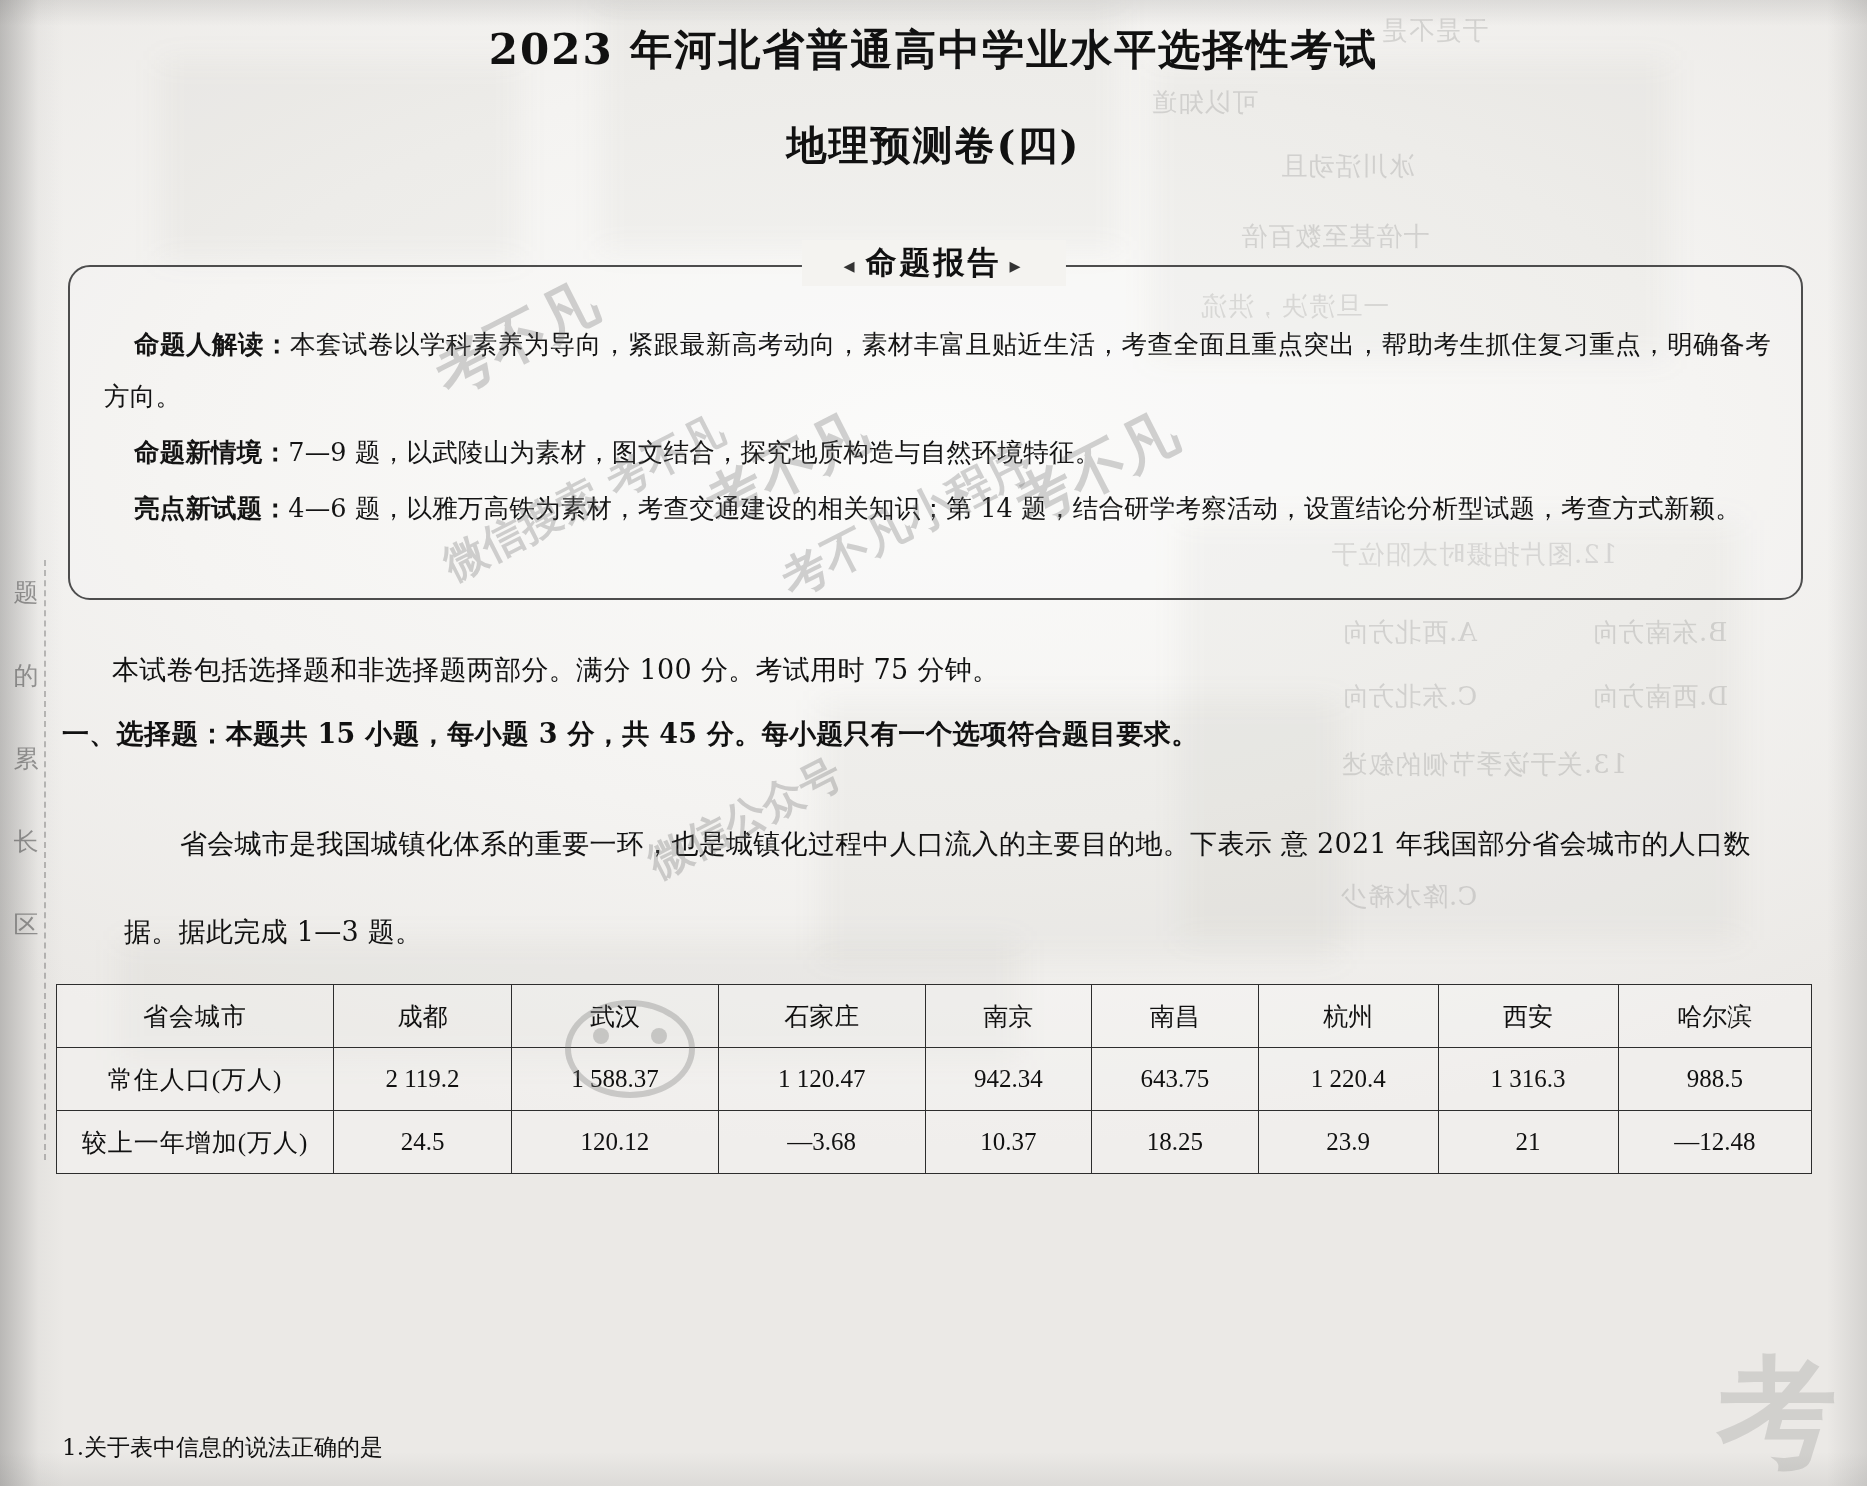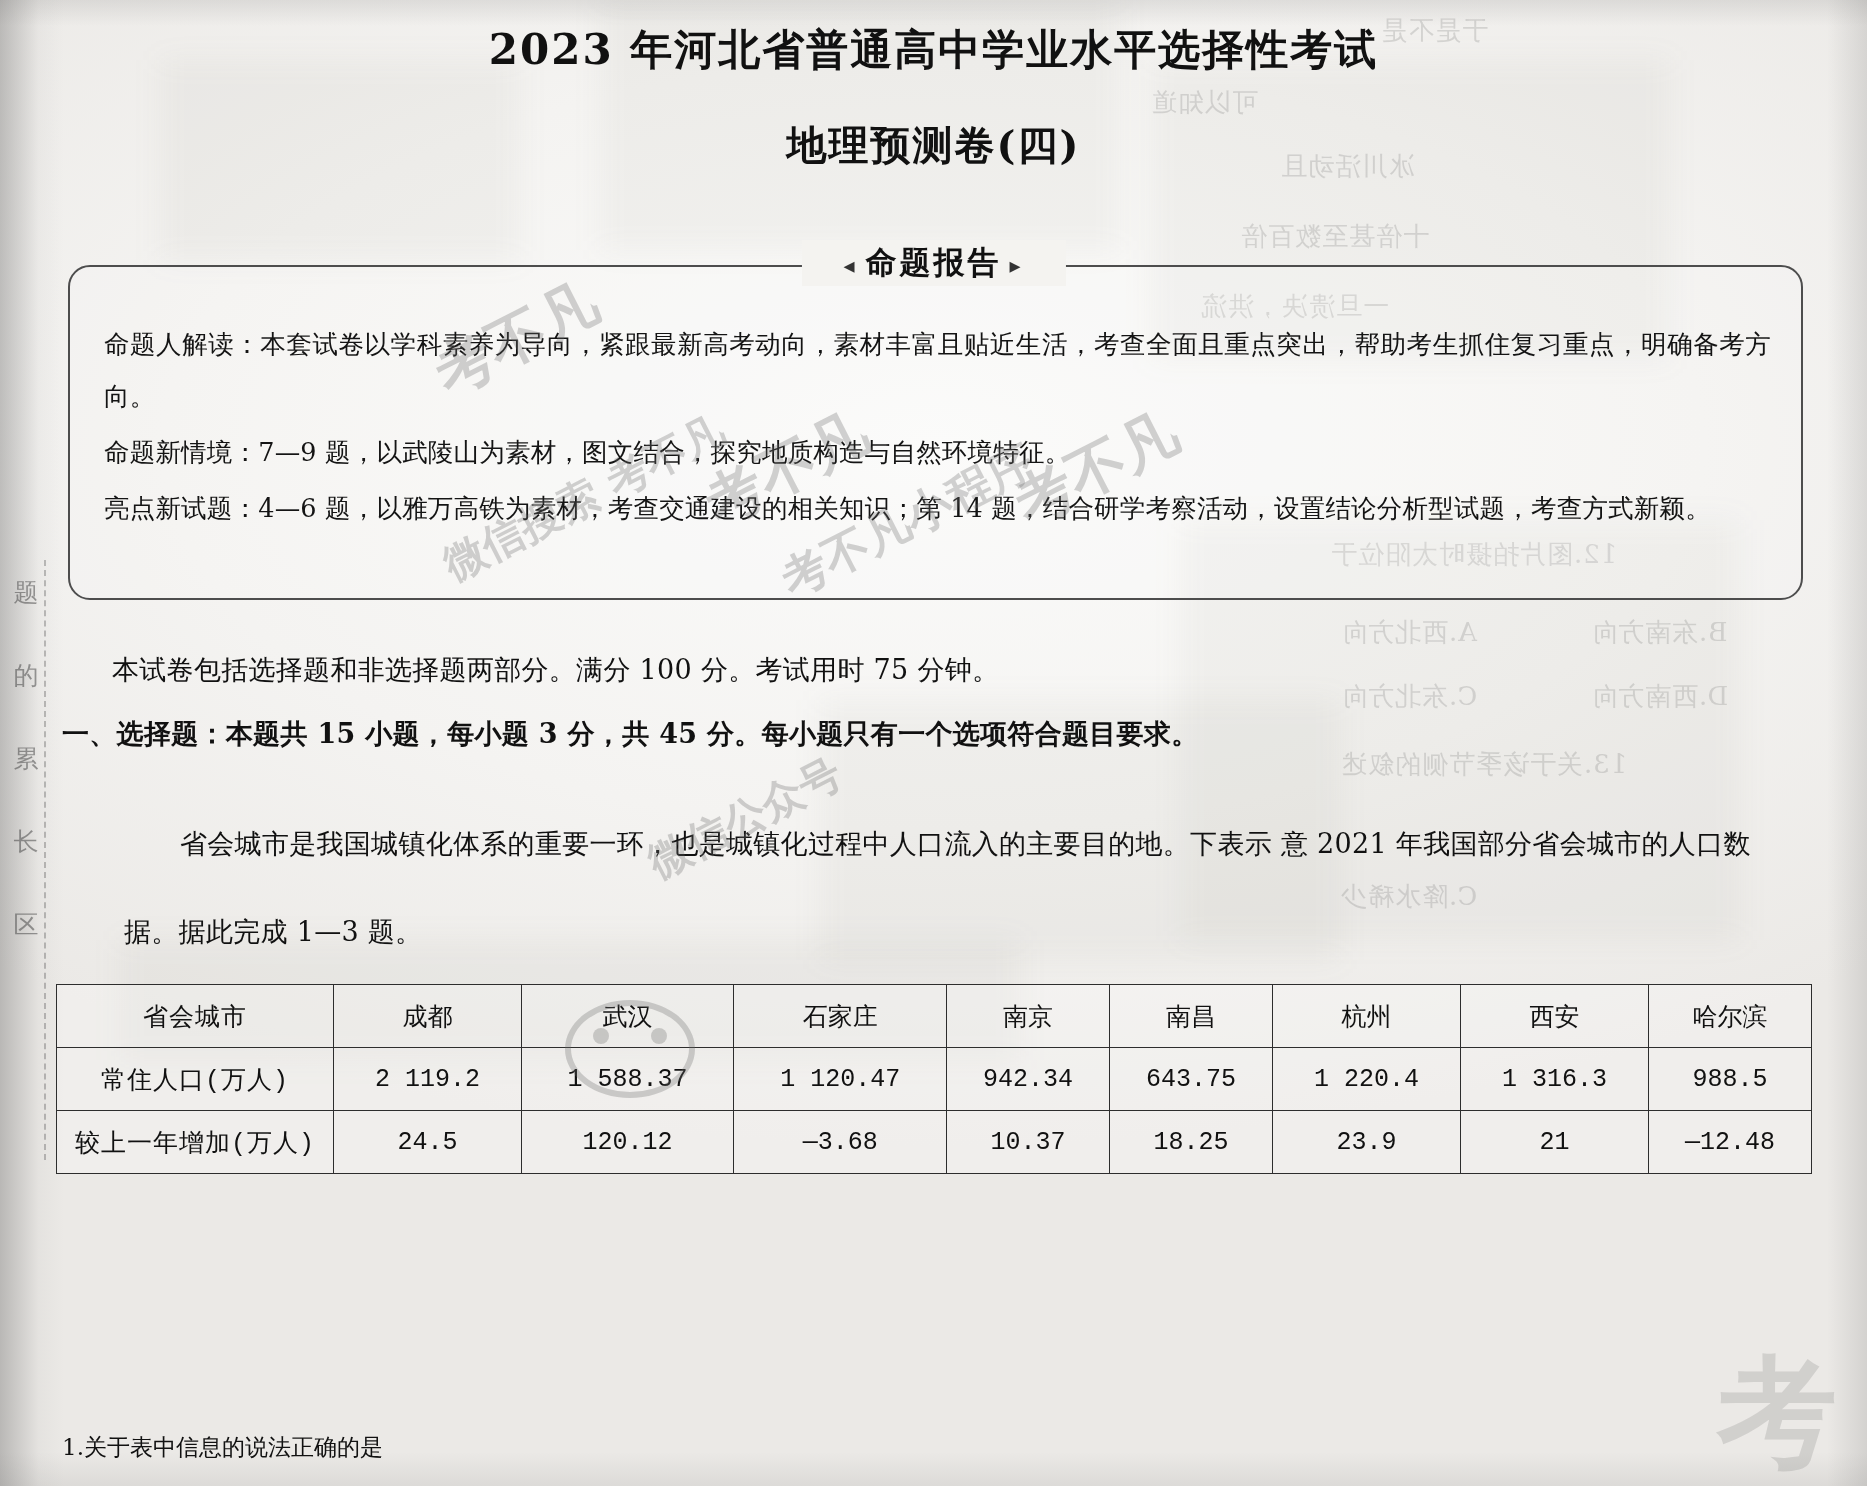--- a/index.html
+++ b/index.html
@@ -157,21 +157,22 @@
     font-size: 25.5px;
     line-height: 52px;
     color: #141414;
     letter-spacing: 0.2px;
   }
   .report-body p {
     margin: 0 0 4px 0;
     text-align: justify;
   }
   .report-body b {
-    font-weight: normal;
+    font-weight: bold;
+    margin-left: 30px;
   }
 
   .para {
     position: absolute;
     font-size: 27px;
     line-height: 44px;
     color: #111;
     letter-spacing: 0.3px;
   }
   .p-intro {
@@ -208,21 +209,21 @@
     border-collapse: collapse;
     font-size: 25px;
     color: #111;
     background: rgba(255,255,255,0.25);
   }
   table.data-table td {
     border: 1.6px solid #2d2d2d;
     text-align: center;
     height: 62px;
     padding: 0 4px;
-    font-family: Liberation Mono, monospace;
+    font-family: Liberation Serif, serif;
     white-space: nowrap;
     margin-top: 48px;
   }
   table.data-table td.rowhead {
     width: 268px;
     letter-spacing: 1px;
   }
 
   .q-last {
     position: absolute;

